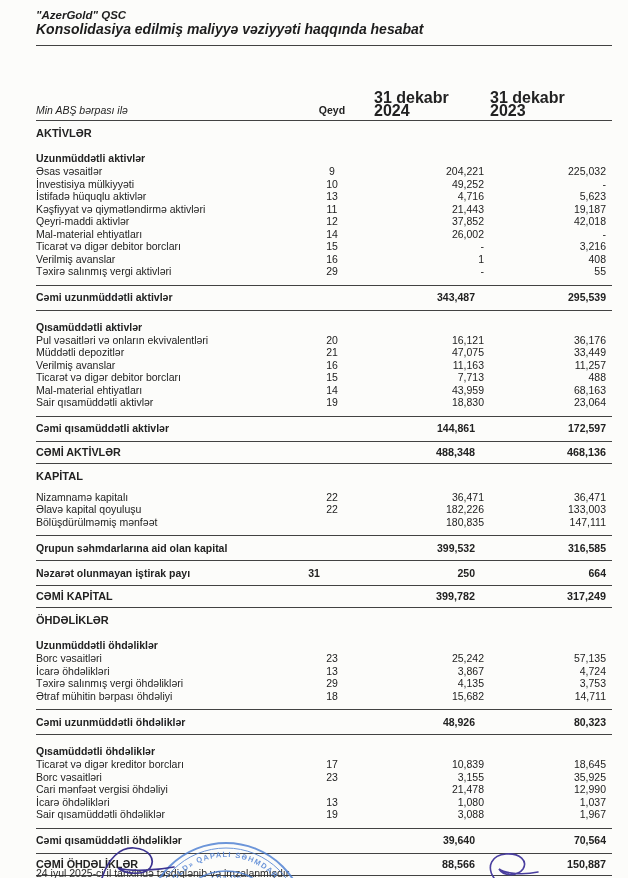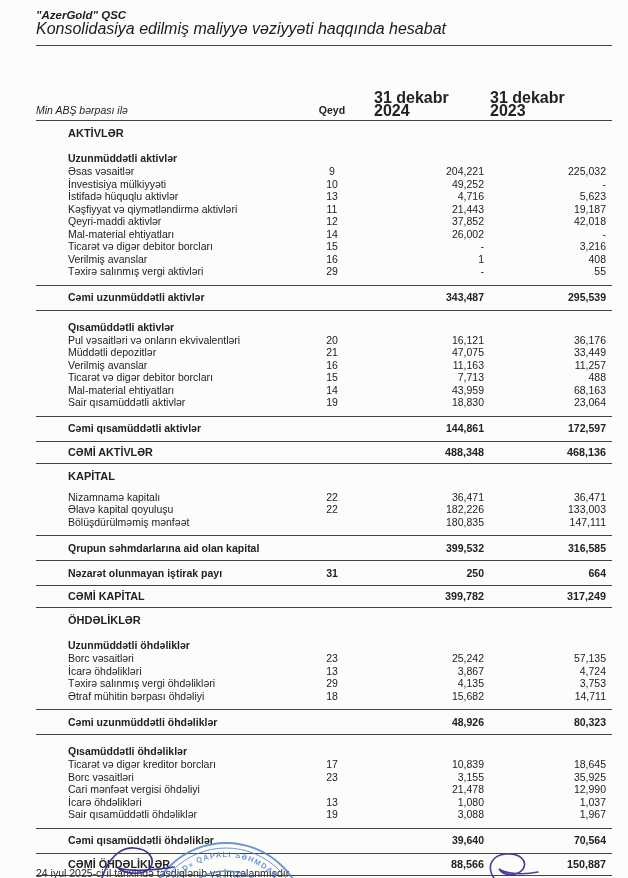--- a/index.html
+++ b/index.html
@@ -11,21 +11,21 @@
     overflow:hidden;
     font-family:"Liberation Sans", sans-serif;
     color:#222;
     padding:8px 16px 0 36px;
   }
   .doc-title {
     font-size:11.5px; font-weight:700; font-style:italic;
     line-height:14px; color:#1d1d1d;
   }
   .doc-subtitle {
-    font-size:16px; font-weight:400; font-style:italic;
+    font-size:14px; font-weight:700; font-style:italic;
     line-height:14px; color:#1d1d1d;
   }
   .rule { border-top:1.5px solid #424242; height:0; }
   .title-rule { margin-top:9px; }
   .head-rule { }
 
   .thead {
     margin-top:14px;
     display:grid;
     grid-template-columns:1fr 84px 116px 122px;
@@ -35,28 +35,27 @@
   .thead .caption { font-style:italic; font-size:10.5px; line-height:13px; }
   .thead .note-h { font-weight:700; font-size:10.5px; text-align:center; line-height:13px;margin-top:44px; }
   .thead .col-h { font-weight:700; font-size:16px; text-align:left; padding-right:6px; }
   .thead .col-h span { display:block; line-height:13px; }
 
   .row {
     display:grid;
     grid-template-columns:1fr 84px 116px 122px;
     font-size:10.5px;
     line-height:12.5px;
-    margin-left:32px;
   }
   .row .c.note { text-align:center; }
   .row .c.val { text-align:right; padding-right:6px; }
   .row.section { font-weight:700; font-size:11px; line-height:13px; padding:6px 0 2px; }
   .row.section + .row.item { margin-top:6px; }
   .row.subsection { font-weight:700; padding-top:10px; line-height:13px;gap:12px; }
-  .row.total, .row.grand { font-weight:700; line-height:13px; padding:5.5px 0; }
+  .row.total, .row.grand { font-weight:700; line-height:13px; padding:5.5px 0;gap:9px; }
   .row.grand { font-size:10.8px; padding:4px 0; }
   .row.item + .rule { margin-top:7px; }
 
   .footer-note {
     position:absolute; left:36px; top:867px;
     font-size:10.5px; color:#2a2a2a; white-space:nowrap;
   }
   .stamp-svg { position:absolute; left:142px; top:841px; opacity:0.82; }
   .sig-left-svg { position:absolute; left:96px; top:843px; }
   .sig-right-svg { position:absolute; left:478px; top:852px; }

